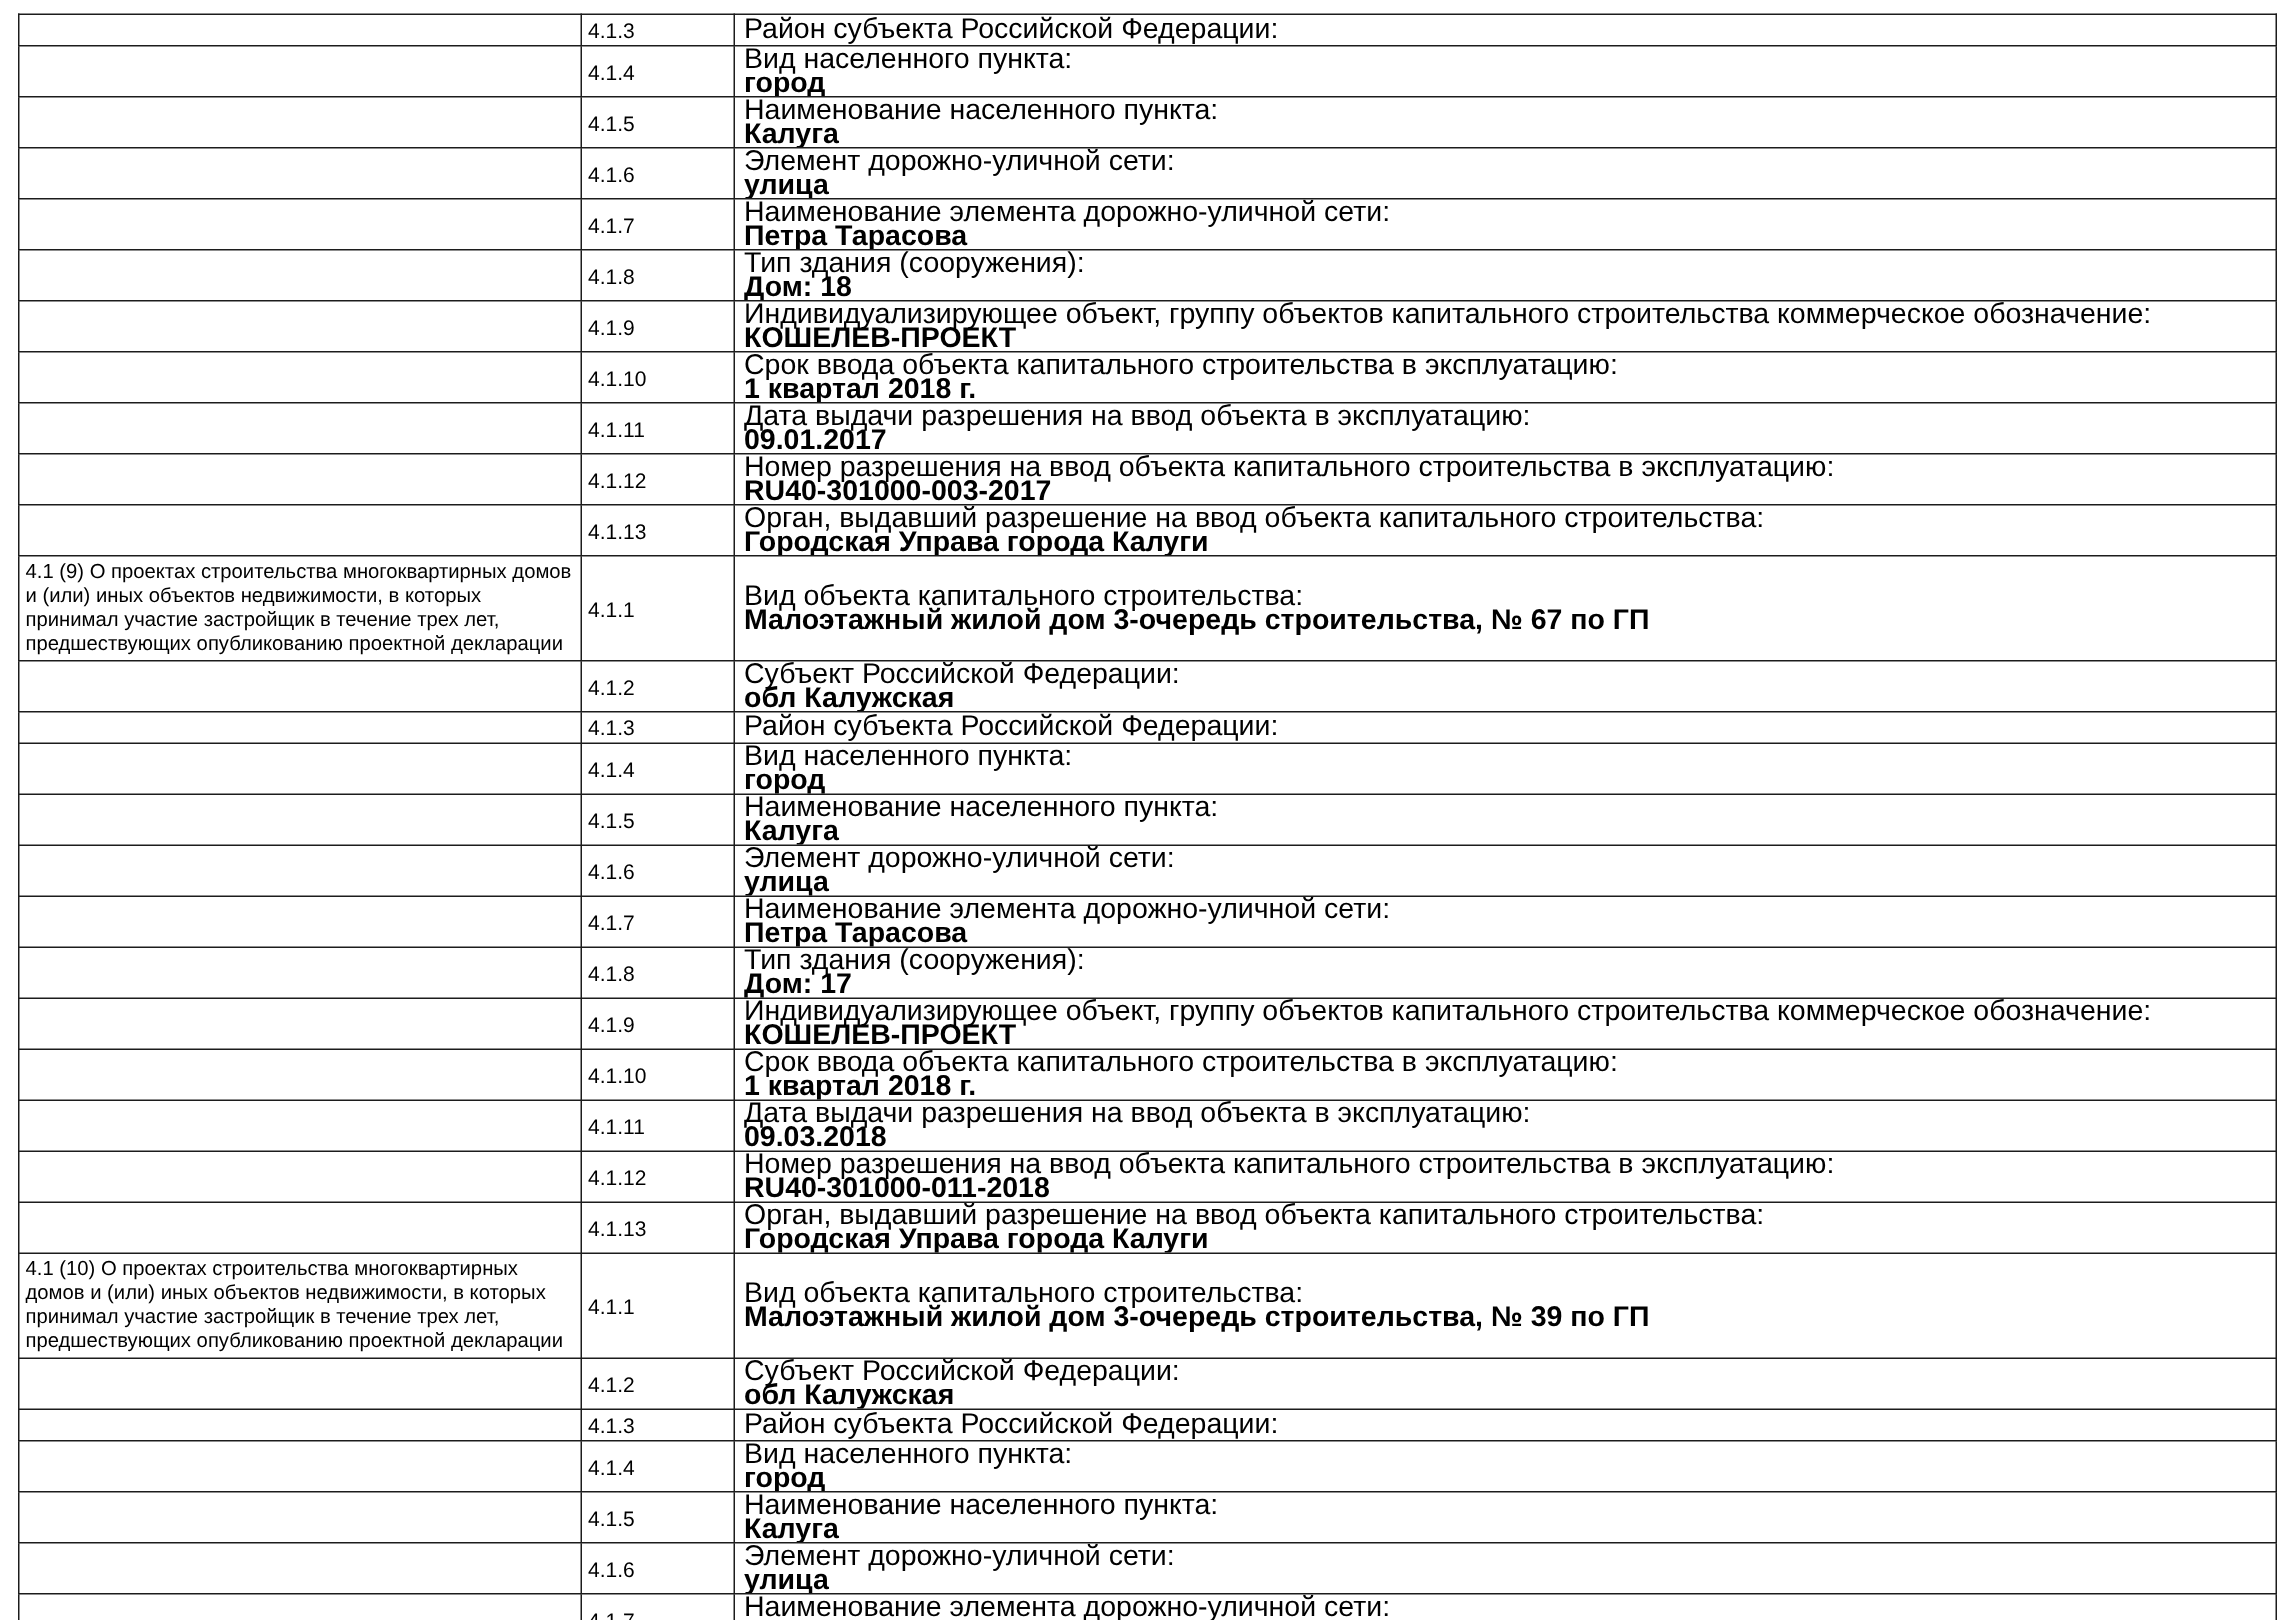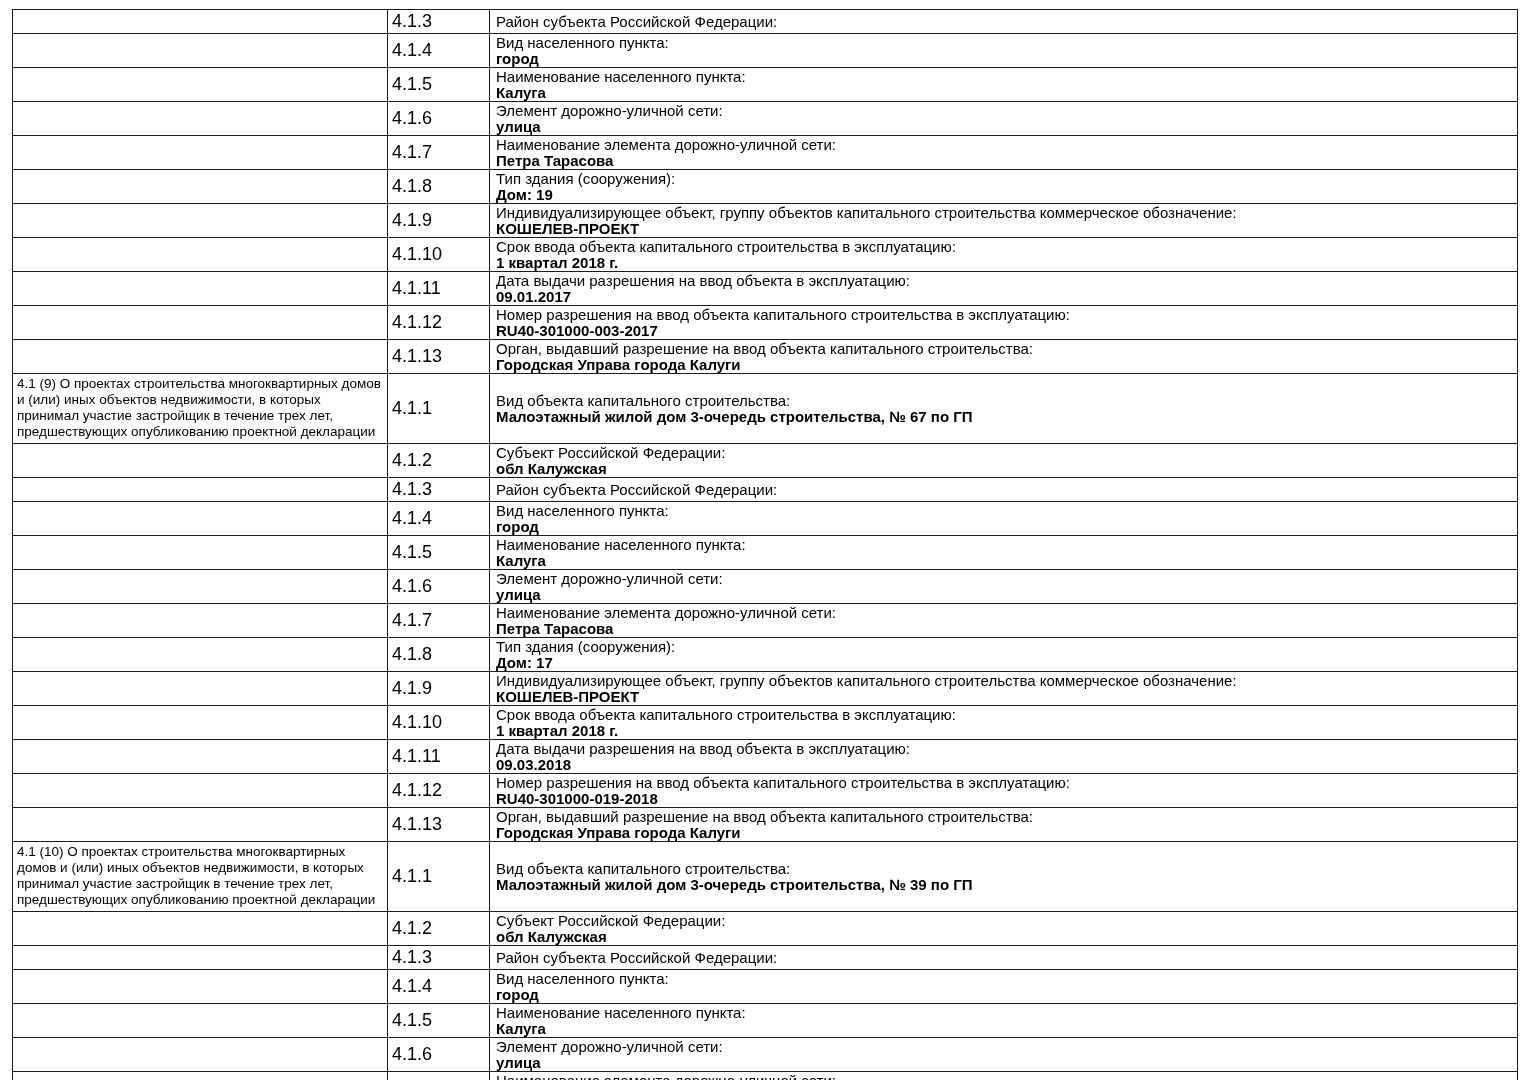--- a/index.html
+++ b/index.html
@@ -38,26 +38,26 @@
   tr.row-head   { height: 70px; }
   .c-desc {
     vertical-align: top;
     padding: 2px 5px 2px 4px;
     font-size: 13.5px;
     line-height: 16px;
   }
   .c-num {
     vertical-align: middle;
     padding: 1px 4px;
-    font-size: 18px;
+    font-size: 14px;
   }
   .c-content {
     vertical-align: middle;
     padding: 1px 6px;
-    font-size: 15px;
+    font-size: 19px;
     line-height: 15.5px;
   }
   .lab { font-weight: normal; }
   .val { font-weight: normal; }
   .b   { font-weight: bold; }
   .pre { font-weight: bold; }
 </style>
 </head>
 <body>
 
@@ -106,21 +106,21 @@
           <td class="c-content">
             <div class="lab">Наименование элемента дорожно-уличной сети:</div>
             <div class="val b">Петра Тарасова</div>
           </td>
         </tr>
         <tr class="row-double">
           <td class="c-desc"></td>
           <td class="c-num">4.1.8</td>
           <td class="c-content">
             <div class="lab">Тип здания (сооружения):</div>
-            <div class="val"><span class="pre">Дом: </span><span class="b">19</span></div>
+            <div class="val"><span class="pre">Дом: </span><span class="b">18</span></div>
           </td>
         </tr>
         <tr class="row-double">
           <td class="c-desc"></td>
           <td class="c-num">4.1.9</td>
           <td class="c-content">
             <div class="lab">Индивидуализирующее объект, группу объектов капитального строительства коммерческое обозначение:</div>
             <div class="val b">КОШЕЛЕВ-ПРОЕКТ</div>
           </td>
         </tr>
@@ -241,21 +241,21 @@
           <td class="c-content">
             <div class="lab">Дата выдачи разрешения на ввод объекта в эксплуатацию:</div>
             <div class="val b">09.03.2018</div>
           </td>
         </tr>
         <tr class="row-double">
           <td class="c-desc"></td>
           <td class="c-num">4.1.12</td>
           <td class="c-content">
             <div class="lab">Номер разрешения на ввод объекта капитального строительства в эксплуатацию:</div>
-            <div class="val b">RU40-301000-019-2018</div>
+            <div class="val b">RU40-301000-011-2018</div>
           </td>
         </tr>
         <tr class="row-double">
           <td class="c-desc"></td>
           <td class="c-num">4.1.13</td>
           <td class="c-content">
             <div class="lab">Орган, выдавший разрешение на ввод объекта капитального строительства:</div>
             <div class="val b">Городская Управа города Калуги</div>
           </td>
         </tr>

